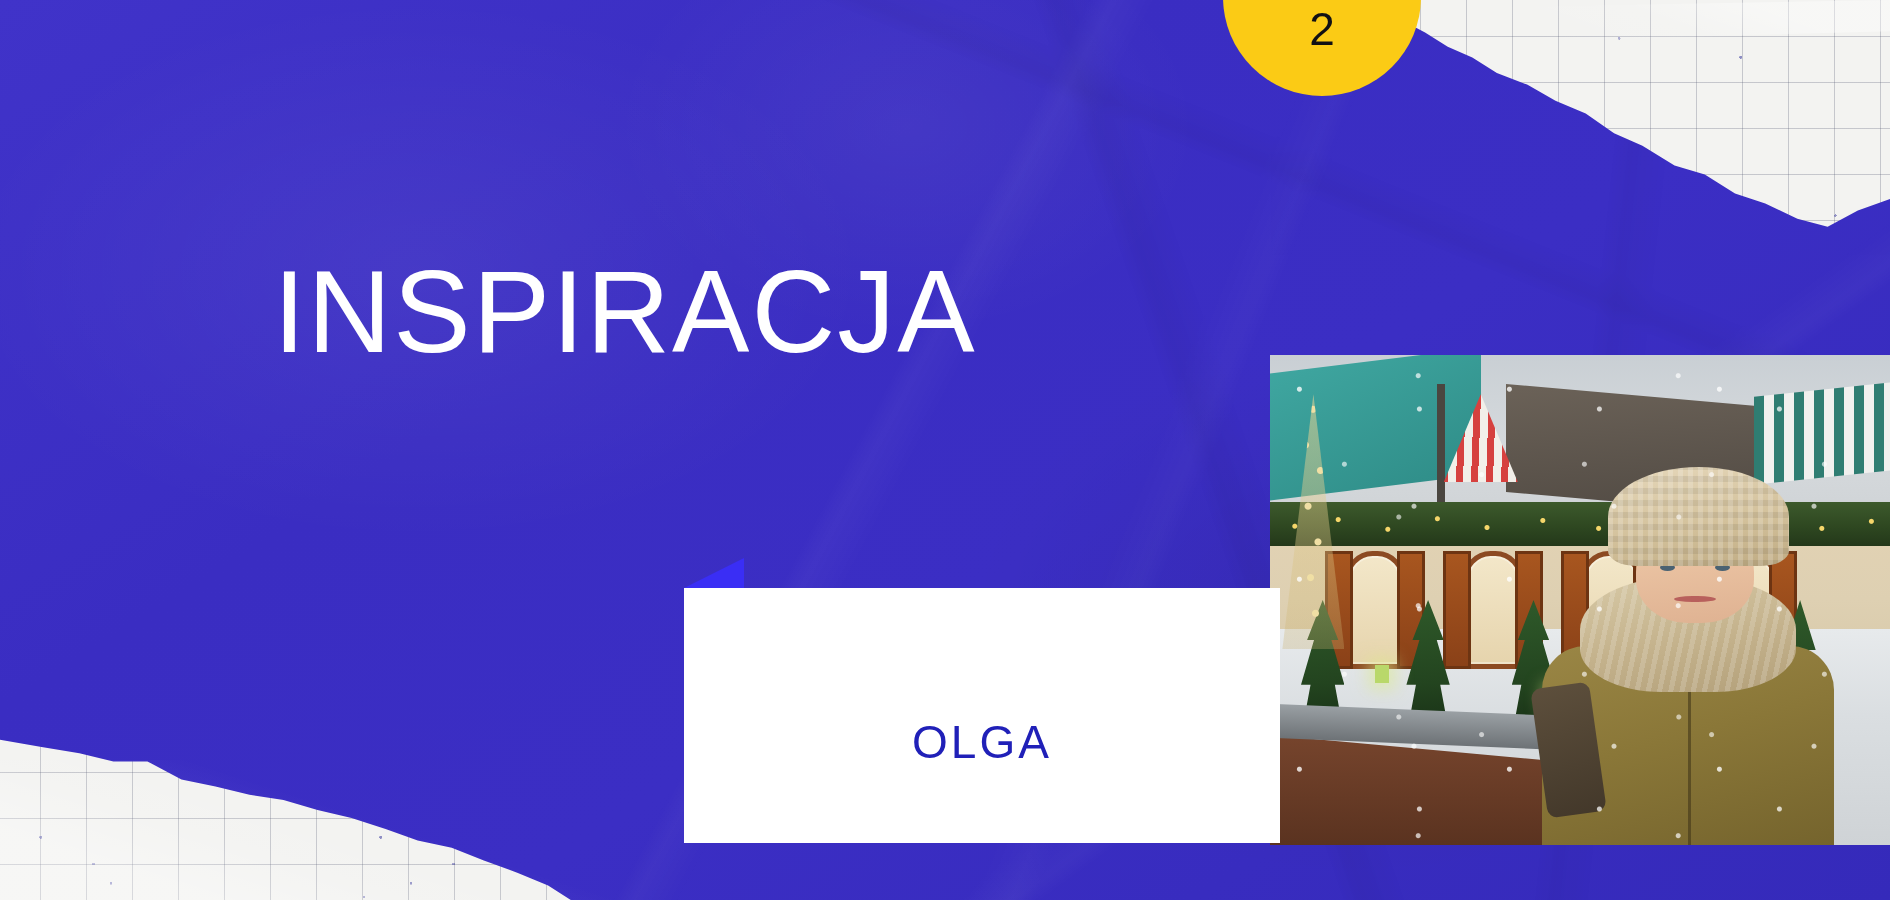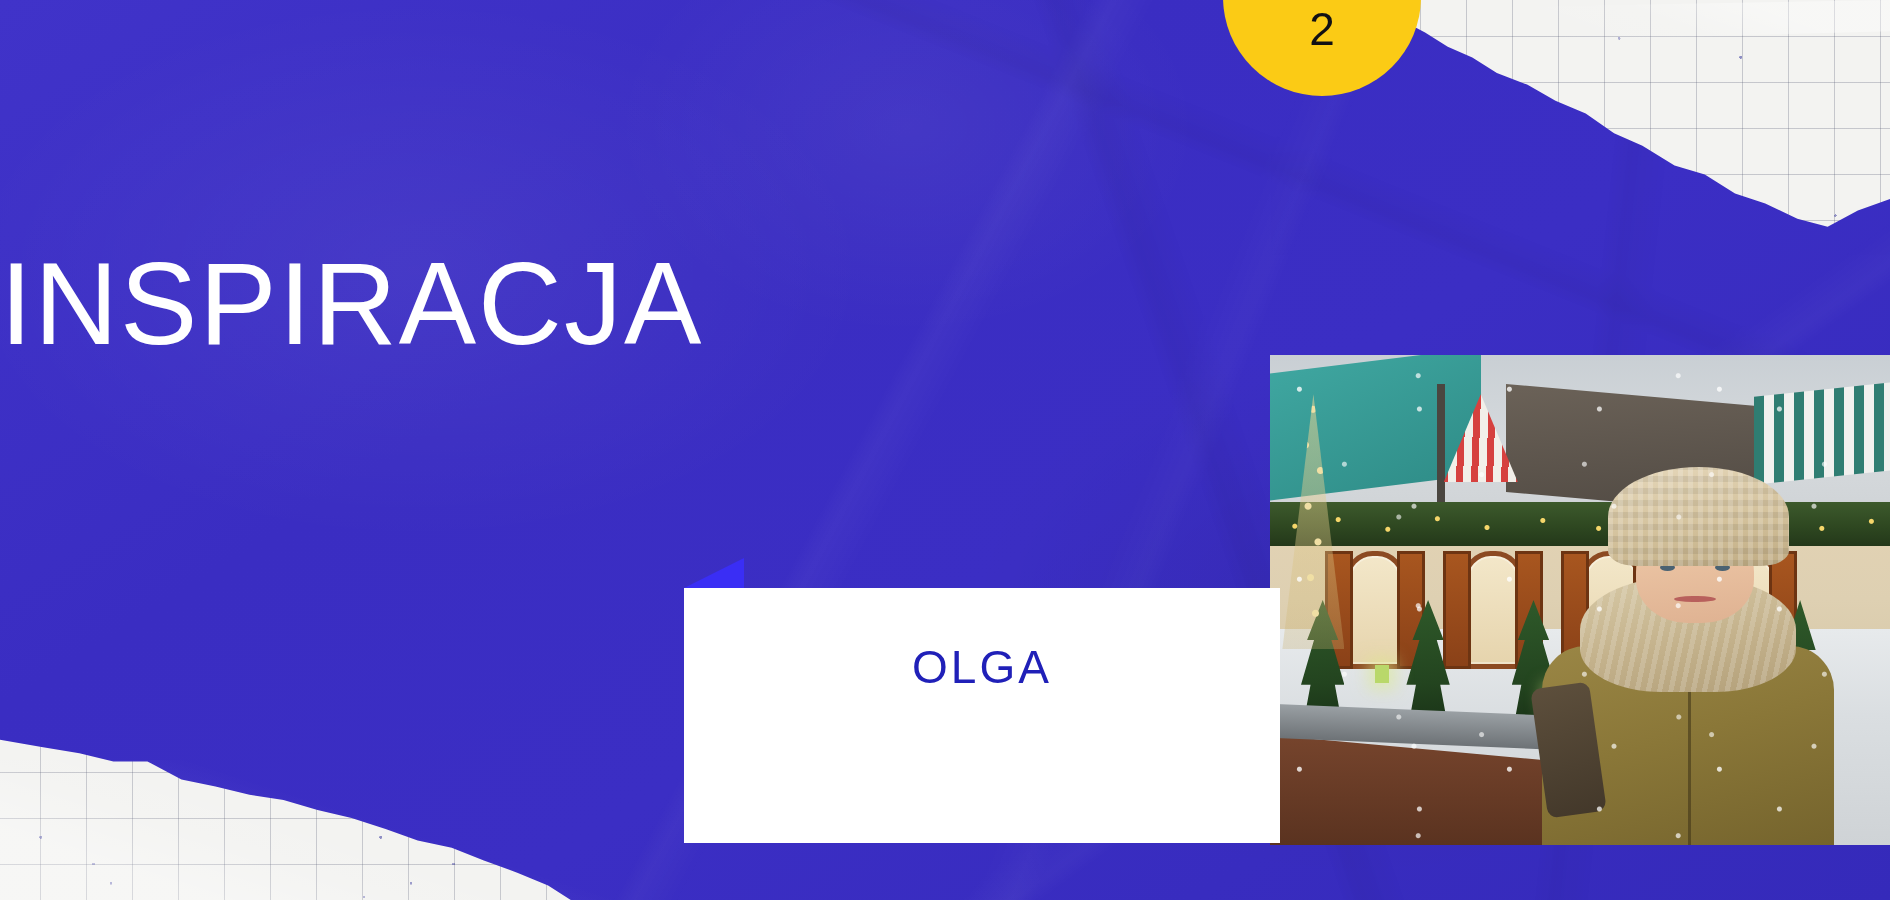--- a/index.html
+++ b/index.html
@@ -301,22 +301,22 @@
       radial-gradient(circle at 72% 63%, rgba(255,255,255,.66) 0 2px, transparent 3px),
       radial-gradient(circle at 46% 81%, rgba(255,255,255,.58) 0 2px, transparent 3px),
       radial-gradient(circle at 92% 46%, rgba(255,255,255,.60) 0 2px, transparent 3px);
     background-size:210px 190px, 260px 230px, 180px 200px, 240px 210px,
                     200px 240px, 280px 200px, 230px 260px;
   }
 
   
   .headline {
     position:absolute;
-    left:0; top:246px; width:1250px;
-    text-align:left;
+    left:0; top:254px; width:1250px;
+    text-align:center;
     z-index:5;
   }
   .headline h1 {
     font-size:116px; font-weight:300; color:#ffffff;
     letter-spacing:2px; line-height:1.0;
     font-family:"Liberation Sans", sans-serif;
   }
   .subhead {
     position:absolute;
     left:0; top:460px; width:1250px;
@@ -327,21 +327,21 @@
     font-size:31px; font-weight:bold; color:#fbcb15;
     letter-spacing:.6px; line-height:1.42;
     font-family:"Liberation Sans", sans-serif;
   }
 
   
   .name-card {
     position:absolute;
     left:684px; top:588px; width:596px; height:255px;
     background:#ffffff; z-index:5;
-    display:flex; align-items:flex-start; justify-content:center;
+    display:flex; align-items:center; justify-content:center;
   }
   .name-card span {
     margin-top:52px;
     font-size:46px; font-weight:400; color:#2020b8;
     letter-spacing:3px;
     font-family:"Liberation Sans", sans-serif;
   }
   .card-flag {
     position:absolute;
     left:684px; top:558px; width:60px; height:30px;

